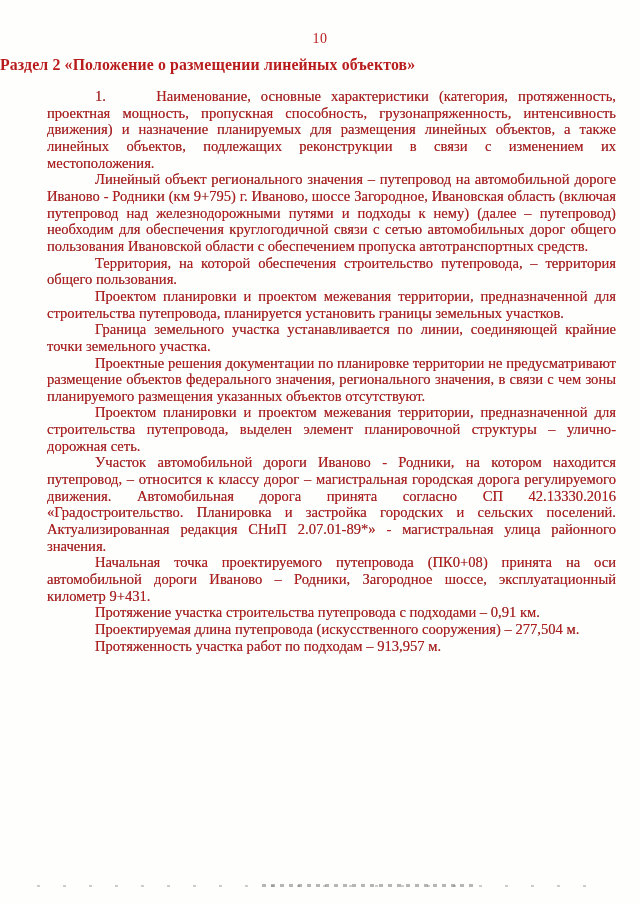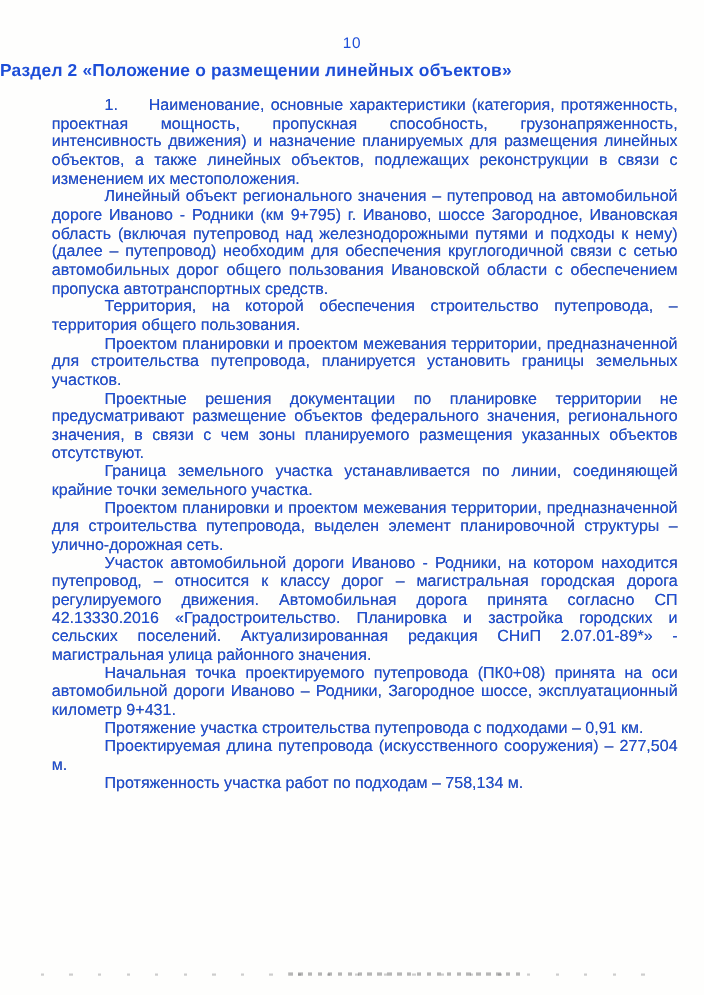--- a/index.html
+++ b/index.html
@@ -5,22 +5,22 @@
   html, body {
     margin: 0;
     padding: 0;
     background: #ffffff;
   }
   .sheet {
     position: relative;
     width: 640px;
     height: 905px;
     background: #fefefd;
-    color: #1d4ed8;
-    font-family: Liberation Sans, sans-serif;
+    color: #b91c1c;
+    font-family: Liberation Serif, serif;
     overflow: hidden;
   }
   .page-number {
     margin: 0;
     padding-top: 31px;
     text-align: center;
     font-size: 14px;
     line-height: 16px;
     letter-spacing: 0.5px;
   }
@@ -74,26 +74,26 @@
 
   <div class="page-number">10</div>
 
   <h1 class="section-title">Раздел 2 «Положение о размещении линейных объектов»</h1>
 
   <div class="content">
     <p>1.&nbsp;&nbsp;&nbsp;&nbsp;&nbsp;Наименование, основные характеристики (категория, протяженность, проектная мощность, пропускная способность, грузонапряженность, интенсивность движения) и назначение планируемых для размещения линейных объектов, а также линейных объектов, подлежащих реконструкции в связи с изменением их местоположения.</p>
     <p>Линейный объект регионального значения – путепровод на автомобильной дороге Иваново - Родники (км 9+795) г. Иваново, шоссе Загородное, Ивановская область (включая путепровод над железнодорожными путями и подходы к нему) (далее – путепровод) необходим для обеспечения круглогодичной связи с сетью автомобильных дорог общего пользования Ивановской области с обеспечением пропуска автотранспортных средств.</p>
     <p>Территория, на которой обеспечения строительство путепровода, – территория общего пользования.</p>
     <p>Проектом планировки и проектом межевания территории, предназначенной для строительства путепровода, планируется установить границы земельных участков.</p>
+    <p>Граница земельного участка устанавливается по линии, соединяющей крайние точки земельного участка.</p>
     <p>Проектные решения документации по планировке территории не предусматривают размещение объектов федерального значения, регионального значения, в связи с чем зоны планируемого размещения указанных объектов отсутствуют.</p>
-    <p>Граница земельного участка устанавливается по линии, соединяющей крайние точки земельного участка.</p>
     <p>Проектом планировки и проектом межевания территории, предназначенной для строительства путепровода, выделен элемент планировочной структуры – улично-дорожная сеть.</p>
     <p>Участок автомобильной дороги Иваново - Родники, на котором находится путепровод, – относится к классу дорог – магистральная городская дорога регулируемого движения. Автомобильная дорога принята согласно СП 42.13330.2016 «Градостроительство. Планировка и застройка городских и сельских поселений. Актуализированная редакция СНиП 2.07.01-89*» - магистральная улица районного значения.</p>
     <p>Начальная точка проектируемого путепровода (ПК0+08) принята на оси автомобильной дороги Иваново – Родники, Загородное шоссе, эксплуатационный километр 9+431.</p>
     <p>Протяжение участка строительства путепровода с подходами  – 0,91 км.</p>
     <p>Проектируемая длина путепровода (искусственного сооружения) – 277,504 м.</p>
-    <p>Протяженность участка работ по подходам – 758,134 м.</p>
+    <p>Протяженность участка работ по подходам – 913,957 м.</p>
   </div>
 
   <div class="scan-line"></div>
   <div class="scan-line-mid"></div>
 
 </div>
 
 </body></html>

